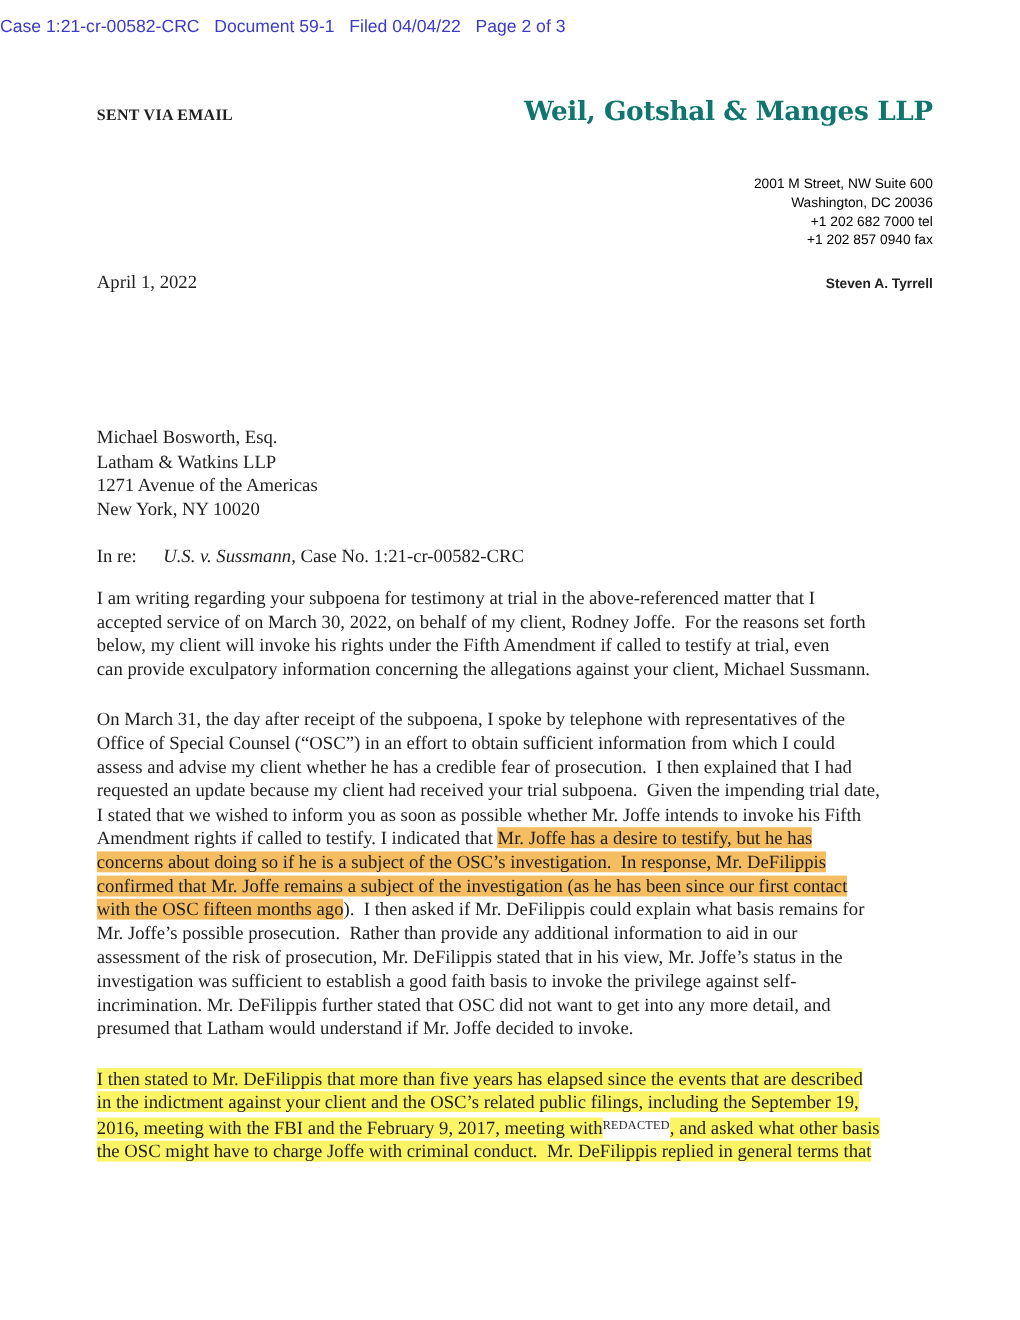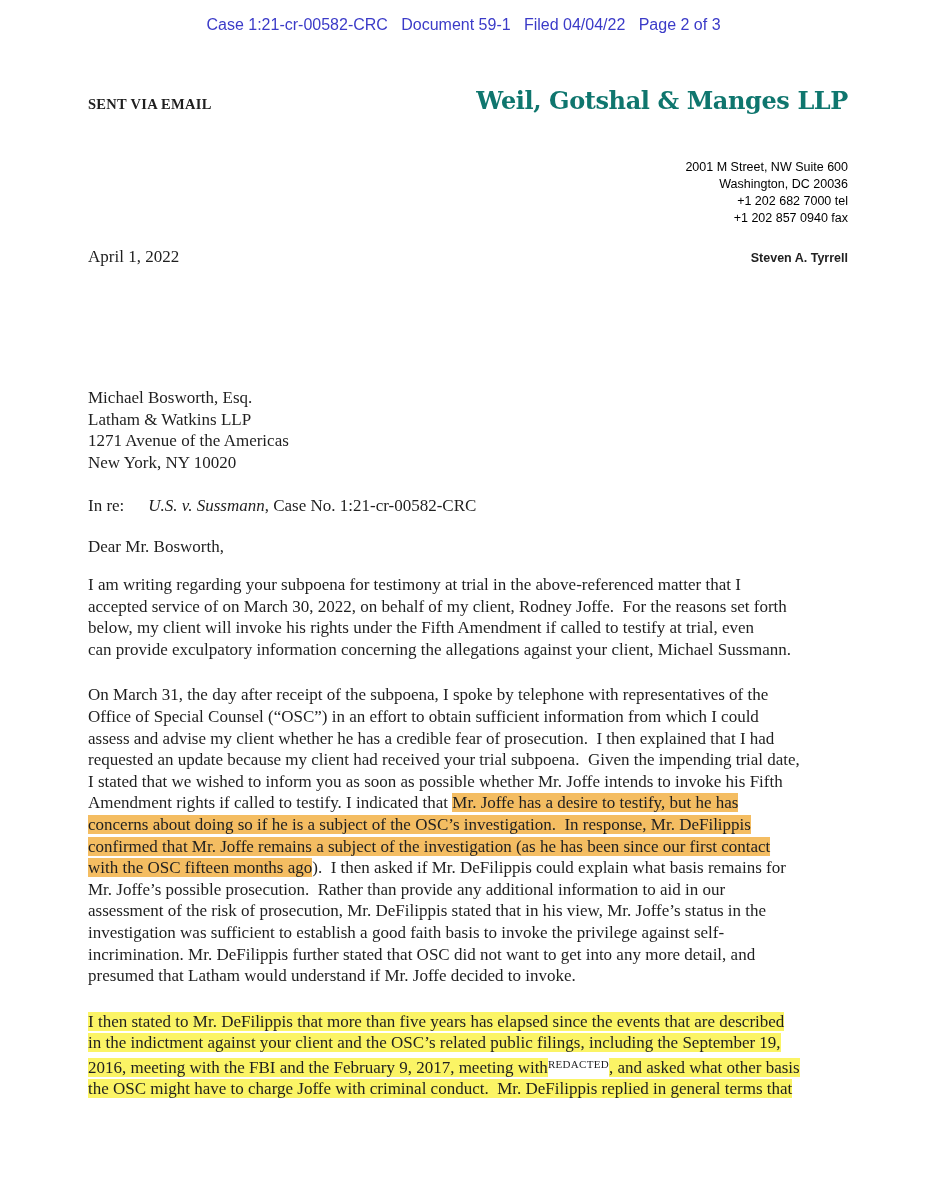--- a/index.html
+++ b/index.html
@@ -8,21 +8,21 @@
     --hl-yellow:#fbf465;
     --ink:#1f1f1f;
   }
   html,body{margin:0;padding:0;background:#ffffff;}
   .page{
     width:927px;height:1200px;background:#fff;position:relative;
     font-family:"Liberation Serif",serif;color:var(--ink);
     overflow:hidden;box-sizing:border-box;
   }
   .stamp{
-    padding-top:16px;text-align:center;white-space:pre;
+    padding-top:16px;text-align:left;white-space:pre;
     font-family:"Liberation Sans",sans-serif;font-size:16px;
     color:var(--stamp-blue);
   }
   .content{padding:0 79px 0 88px;}
   .letterhead-row{display:flex;justify-content:space-between;align-items:baseline;margin-top:52px;}
   .sent-via{font-weight:bold;font-size:14.5px;letter-spacing:.3px;}
   .firm-name{
     font-family:"DejaVu Serif",serif;font-weight:bold;font-size:24px;
     letter-spacing:-.4px;color:#0f766e;
   }
@@ -74,21 +74,20 @@
       <div>Michael Bosworth, Esq.</div>
       <div>Latham &amp; Watkins LLP</div>
       <div>1271 Avenue of the Americas</div>
       <div>New York, NY 10020</div>
     </div>
 
     <div class="re-line">
       <span class="re-prefix">In re:</span><span class="it">U.S. v. Sussmann</span><span>, Case No. 1:21-cr-00582-CRC</span>
     </div>
 
-    <div class="salutation">Dear Mr. Bosworth,</div>
 
     <div class="letter-body">
         <div class="para">
           <div class="line"><span>I am writing regarding your subpoena for testimony at trial in the above-referenced matter that I</span></div>
           <div class="line"><span>accepted service of on March 30, 2022, on behalf of my client, Rodney Joffe.  For the reasons set forth</span></div>
           <div class="line"><span>below, my client will invoke his rights under the Fifth Amendment if called to testify at trial, even</span></div>
           <div class="line"><span>can provide exculpatory information concerning the allegations against your client, Michael Sussmann.</span></div>
         </div>
         <div class="para">
           <div class="line"><span>On March 31, the day after receipt of the subpoena, I spoke by telephone with representatives of the</span></div>

